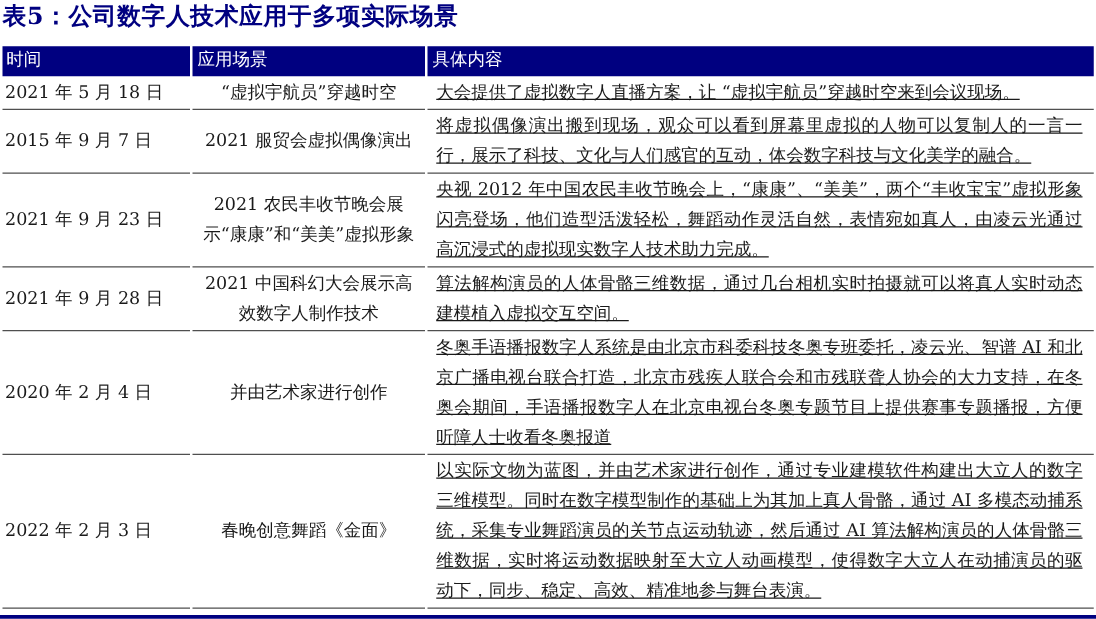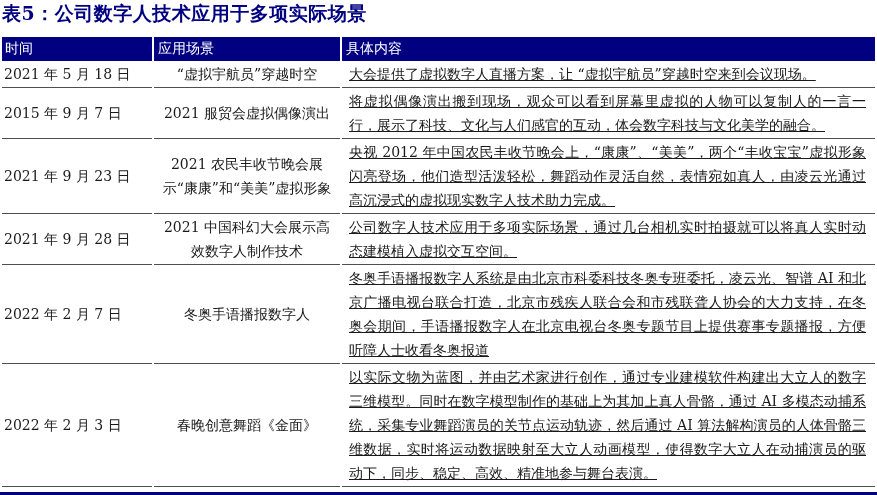--- a/index.html
+++ b/index.html
@@ -107,25 +107,25 @@
         <td class="cell-detail">将虚拟偶像演出搬到现场，观众可以看到屏幕里虚拟的人物可以复制人的一言一行，展示了科技、文化与人们感官的互动，体会数字科技与文化美学的融合。</td>
       </tr>
       <tr>
         <td class="cell-time">2021 年 9 月 23 日</td>
         <td class="cell-scene">2021 农民丰收节晚会展示“康康”和“美美”虚拟形象</td>
         <td class="cell-detail">央视 2012 年中国农民丰收节晚会上，“康康”、“美美”，两个“丰收宝宝”虚拟形象闪亮登场，他们造型活泼轻松，舞蹈动作灵活自然，表情宛如真人，由凌云光通过高沉浸式的虚拟现实数字人技术助力完成。</td>
       </tr>
       <tr>
         <td class="cell-time">2021 年 9 月 28 日</td>
         <td class="cell-scene">2021 中国科幻大会展示高效数字人制作技术</td>
-        <td class="cell-detail">公司数字人技术应用于多项实际场景，通过几台相机实时拍摄就可以将真人实时动态建模植入虚拟交互空间。</td>
+        <td class="cell-detail">算法解构演员的人体骨骼三维数据，通过几台相机实时拍摄就可以将真人实时动态建模植入虚拟交互空间。</td>
       </tr>
       <tr>
-        <td class="cell-time">2022 年 2 月 7 日</td>
-        <td class="cell-scene">冬奥手语播报数字人</td>
+        <td class="cell-time">2020 年 2 月 4 日</td>
+        <td class="cell-scene">并由艺术家进行创作</td>
         <td class="cell-detail">冬奥手语播报数字人系统是由北京市科委科技冬奥专班委托，凌云光、智谱 AI 和北京广播电视台联合打造，北京市残疾人联合会和市残联聋人协会的大力支持，在冬奥会期间，手语播报数字人在北京电视台冬奥专题节目上提供赛事专题播报，方便听障人士收看冬奥报道</td>
       </tr>
       <tr>
         <td class="cell-time">2022 年 2 月 3 日</td>
         <td class="cell-scene">春晚创意舞蹈《金面》</td>
         <td class="cell-detail">以实际文物为蓝图，并由艺术家进行创作，通过专业建模软件构建出大立人的数字三维模型。同时在数字模型制作的基础上为其加上真人骨骼，通过 AI 多模态动捕系统，采集专业舞蹈演员的关节点运动轨迹，然后通过 AI 算法解构演员的人体骨骼三维数据，实时将运动数据映射至大立人动画模型，使得数字大立人在动捕演员的驱动下，同步、稳定、高效、精准地参与舞台表演。</td>
       </tr>
     </tbody>
   </table>
 

